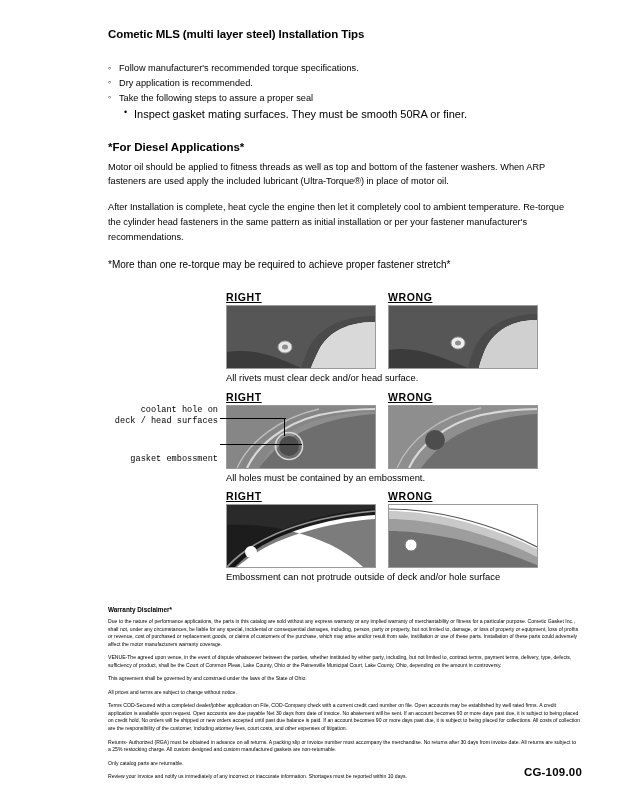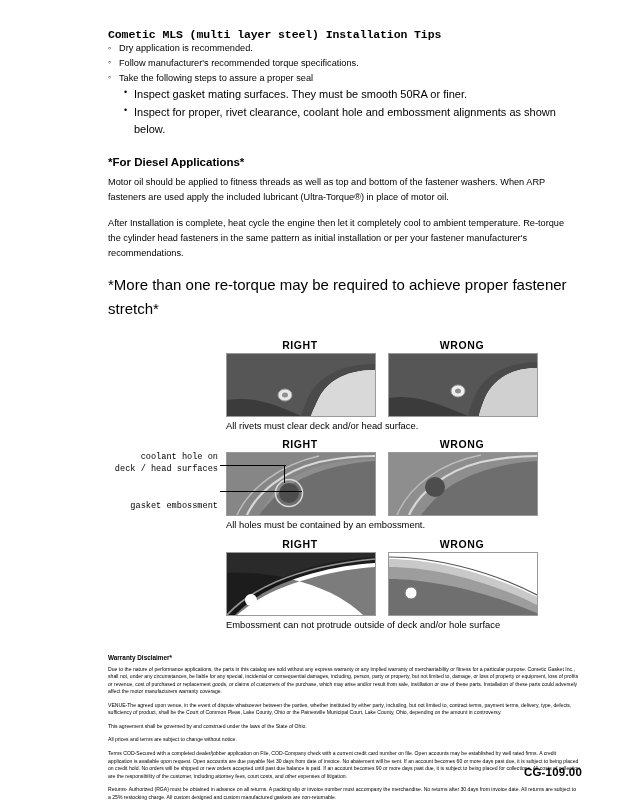--- a/index.html
+++ b/index.html
@@ -20,23 +20,22 @@
     width: 618px;
     height: 800px;
     box-sizing: border-box;
     padding: 28px 38px 10px 108px;
   }
 
   
   .title {
     font-size: 11.5px;
     font-weight: bold;
-    margin: 0 0 0 0;
+    margin: 0 0 21px 0;
     letter-spacing: -0.1px;
-    font-family: Liberation Mono, monospace;
   }
   .bullet-list {
     margin: 0;
     padding: 0;
     list-style: none;
   }
   .bullet-list li {
     font-size: 9.2px;
     line-height: 1.62;
     padding-left: 11px;
@@ -74,43 +73,44 @@
     margin: 17px 0 7px 0;
   }
   .para {
     font-size: 9.2px;
     line-height: 1.62;
     margin: 0 0 11px 0;
     max-width: 470px;
   }
   .para.last { margin-bottom: 0; }
   .note {
-    font-size: 15px;
+    font-size: 10px;
     line-height: 1.6;
     margin: 12px 0 0 0;
   }
 
   
   .figures {
     margin-top: 18px;
     position: relative;
     padding-left: 118px;
   }
   .fig-group { margin-bottom: 6px; position: relative; }
   .fig-row {
     display: flex;
     gap: 14px;
   }
   .fig-col { width: 148px; }
   .fig-label {
-    text-align: center;
+    text-align: left;
     font-size: 10.5px;
     font-weight: bold;
     letter-spacing: 0.6px;
     margin-bottom: 2px;
+    text-decoration: underline;
   }
   .fig-box {
     width: 148px;
     height: 62px;
     border: 1px solid #9a9a9a;
     background: #ffffff;
     overflow: hidden;
     position: relative;
   }
   .fig-caption {
@@ -160,27 +160,26 @@
   }
 </style>
 </head>
 <body>
 
 <div class="page">
 
   <h1 class="title">Cometic MLS (multi layer steel) Installation Tips</h1>
 
   <ul class="bullet-list">
+    <li>Follow manufacturer's recommended torque specifications.</li>
     <li>Dry application is recommended.</li>
-    <li>Follow manufacturer's recommended torque specifications.</li>
     <li>Take the following steps to assure a proper seal</li>
   </ul>
   <ul class="sub-list">
     <li>Inspect gasket mating surfaces.  They must be smooth 50RA or finer.</li>
-    <li>Inspect for proper, rivet clearance, coolant hole and embossment alignments as shown below.</li>
   </ul>
 
   <h2 class="section-head">*For Diesel Applications*</h2>
   <p class="para">Motor oil should be applied to fitness threads as well as top and bottom of the fastener washers.  When ARP fasteners are used apply the included lubricant (Ultra-Torque®) in place of motor oil.</p>
   <p class="para last">After Installation is complete, heat cycle the engine then let it completely cool to ambient temperature. Re-torque the cylinder head fasteners in the same pattern as initial installation or per your fastener manufacturer's recommendations.</p>
   <p class="note">*More than one re-torque may be required to achieve proper fastener stretch*</p>
 
   <div class="figures">
 
     <div class="fig-group">

